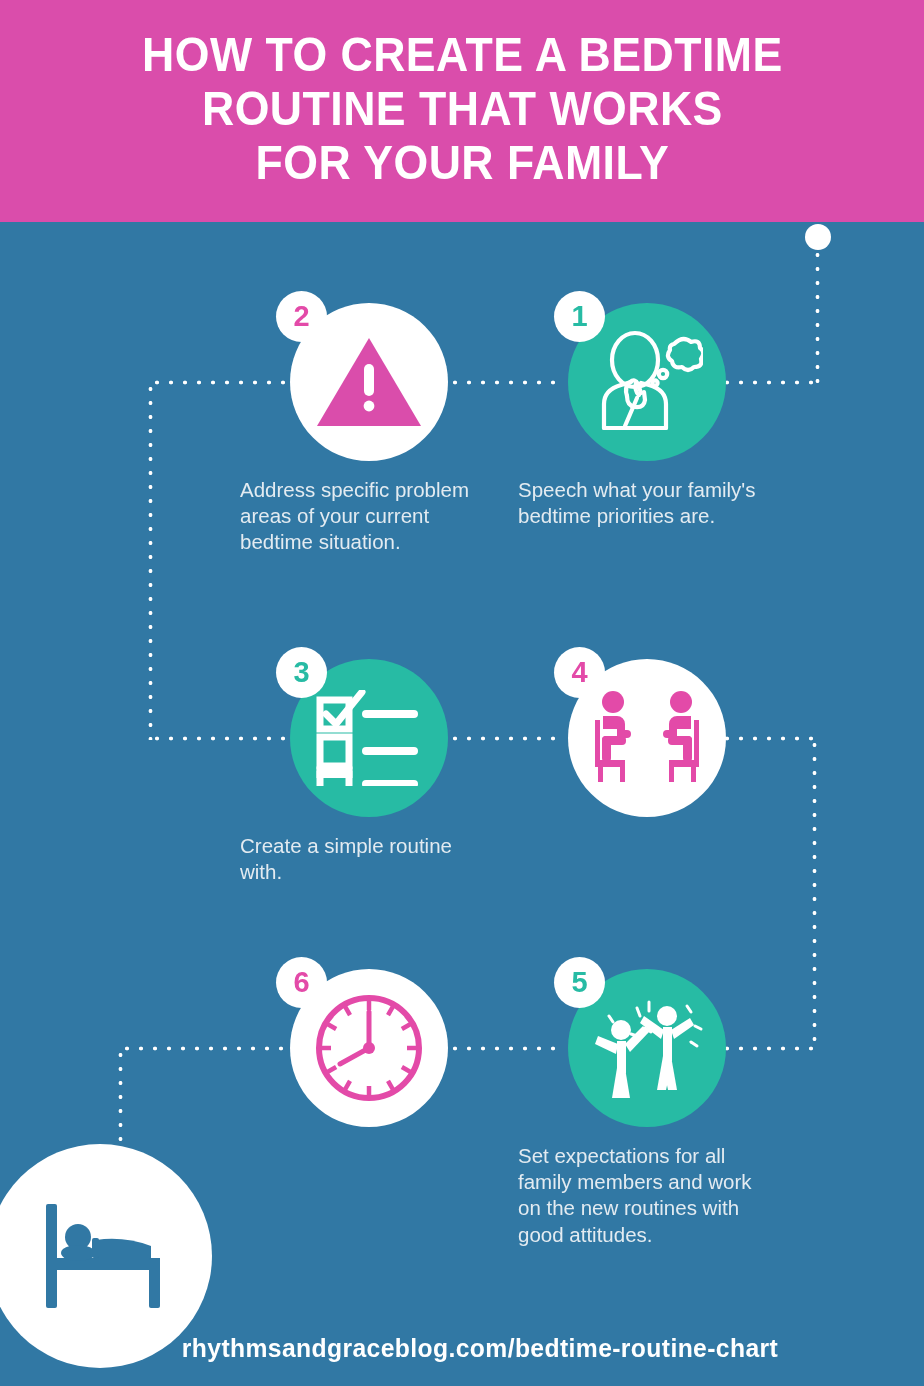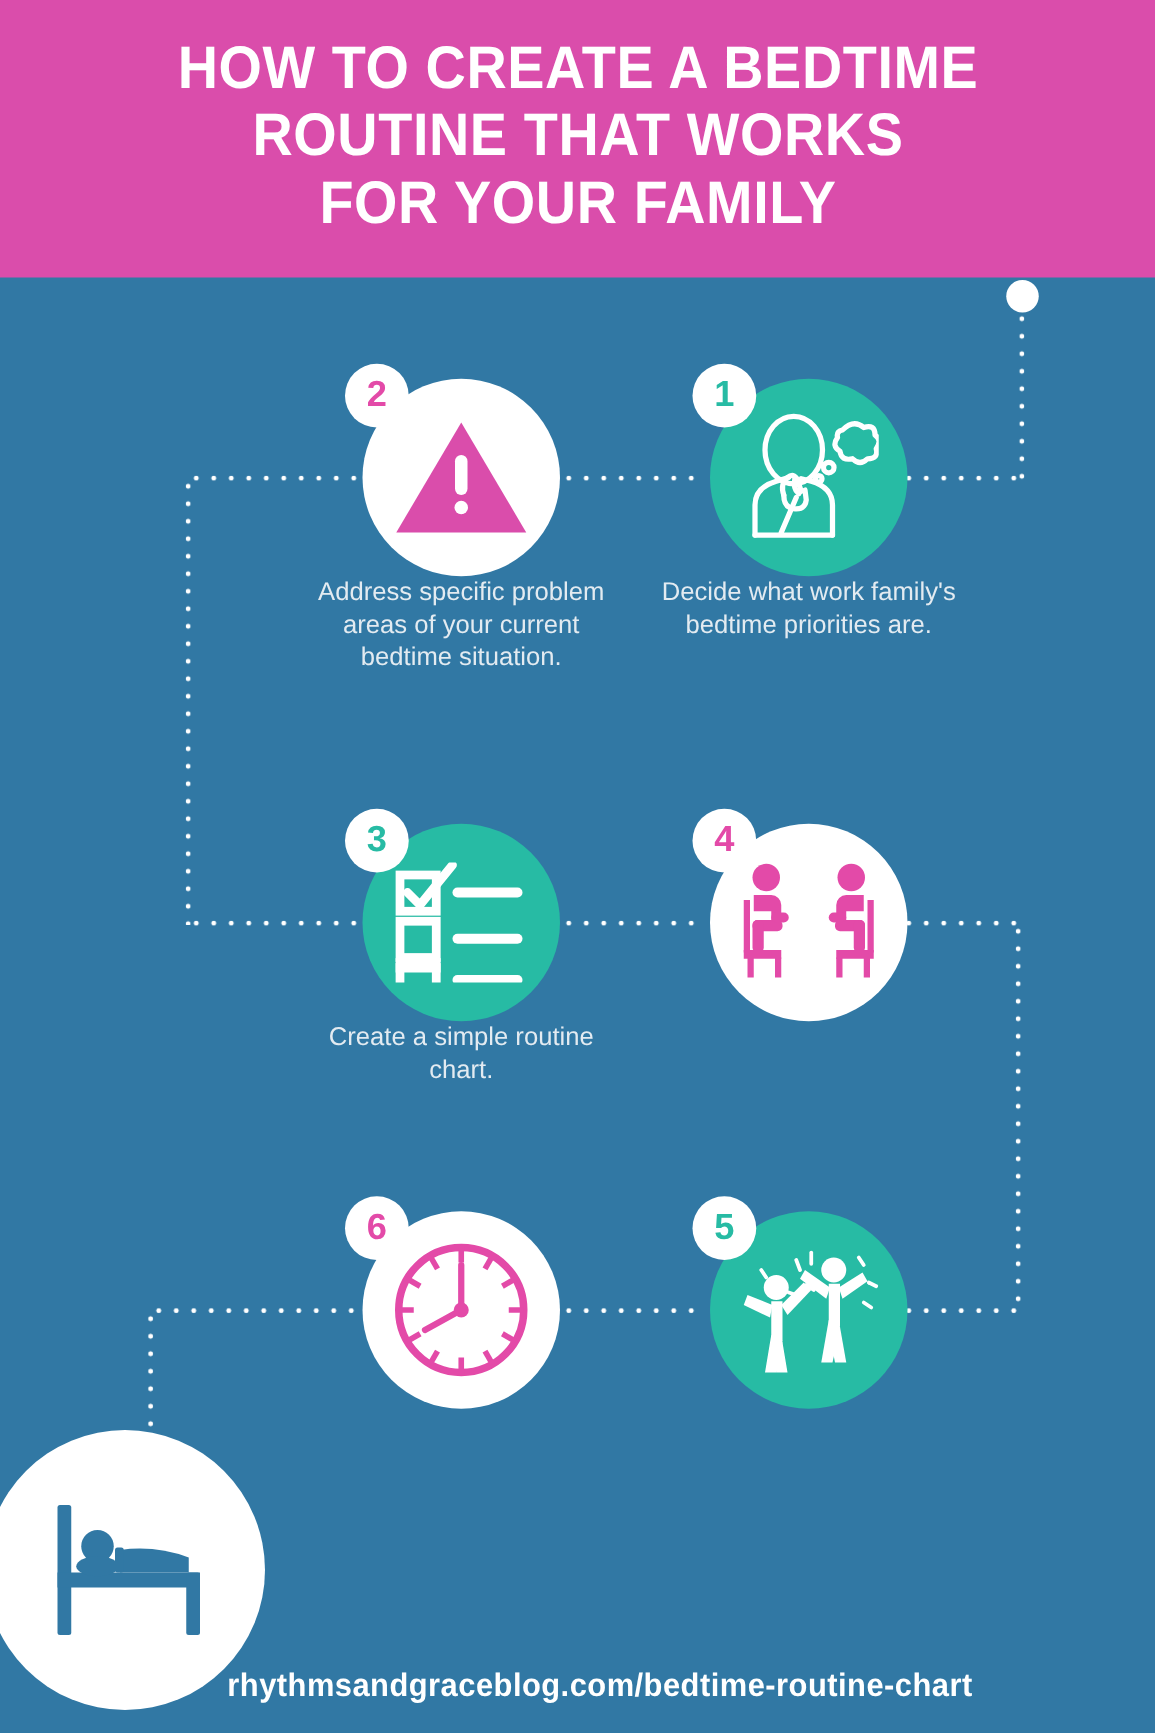--- a/index.html
+++ b/index.html
@@ -64,25 +64,25 @@
     width:51px;height:51px;border-radius:50%;
     background:#ffffff;
     display:flex;align-items:center;justify-content:center;
     font-family:"Liberation Sans Narrow","Liberation Sans",sans-serif;
     font-weight:bold;font-size:29px;line-height:1;
     z-index:3;
   }
   .badge-pink{color:#e34aa8;}
   .badge-teal{color:#27bba4;}
   .step-text{
-    margin-top:0;
+    margin-top:16px;
     color:#e3ebf1;
     font-size:20.5px;
     line-height:1.28;
-    text-align:center;
+    text-align:left;
   }
   .step-text em{font-style:italic;}
 
   
   .bed-circle{
     position:absolute;width:224px;height:224px;border-radius:50%;
     background:#ffffff;
     display:flex;align-items:center;justify-content:center;
   }
 
@@ -162,42 +162,42 @@
             <path d="M36 66 q-3 -9 3 -14 q5 -4 8 2 l3 9"></path>
             <path d="M36 66 q0 10 8 11 q9 1 10 -7 l-1 -8"></path>
             <path d="M83 14 q9 -9 17 -2 q9 -3 9 6 q6 4 1 11 q2 8 -7 8 q-6 6 -12 0 q-9 2 -10 -6 q-7 -4 -2 -11 q-1 -5 4 -6 z"></path>
             <circle cx="72" cy="44" r="4.2"></circle>
             <circle cx="64" cy="53" r="2.6"></circle>
           </g>
         </svg>
       </div>
       <div class="badge badge-teal">1</div>
     </div>
-    <div class="step-text">Decide what work family's bedtime priorities are.</div>
+    <div class="step-text">Speech what your family's bedtime priorities are.</div>
   </div>
 
   <div class="step" style="left:240px;top:659px;">
     <div class="step-circle-wrap">
       <div class="step-circle circle-teal">
         <svg width="110" height="96" viewBox="0 0 110 96">
           <g fill="none" stroke="#ffffff" stroke-width="7">
             <rect x="6" y="10" width="29" height="29"></rect>
             <rect x="6" y="47" width="29" height="29"></rect>
             <rect x="6" y="84" width="29" height="0.5"></rect>
           </g>
           <rect x="6" y="80" width="29" height="29" fill="none" stroke="#ffffff" stroke-width="7"></rect>
           <path d="M12 24 L22 34 L48 2" fill="none" stroke="#ffffff" stroke-width="7" stroke-linecap="round" stroke-linejoin="round"></path>
           <rect x="48" y="20" width="56" height="8" rx="4" fill="#ffffff"></rect>
           <rect x="48" y="57" width="56" height="8" rx="4" fill="#ffffff"></rect>
           <rect x="48" y="90" width="56" height="8" rx="4" fill="#ffffff"></rect>
         </svg>
       </div>
       <div class="badge badge-teal">3</div>
     </div>
-    <div class="step-text">Create a simple routine chart.</div>
+    <div class="step-text">Create a simple routine with.</div>
   </div>
 
   <div class="step" style="left:518px;top:659px;">
     <div class="step-circle-wrap">
       <div class="step-circle circle-white">
         <svg width="116" height="96" viewBox="0 0 116 96">
           <g fill="#e34aa8">
 
             <circle cx="24" cy="12" r="11"></circle>
             <path d="M14 26 h14 a8 8 0 0 1 8 8 v14 h-8 v-9 h-14 z"></path>
@@ -280,20 +280,21 @@
             <line x1="58" y1="34" x2="64" y2="38"></line>
             <line x1="100" y1="12" x2="104" y2="18"></line>
             <line x1="108" y1="32" x2="114" y2="35"></line>
             <line x1="44" y1="40" x2="50" y2="42"></line>
             <line x1="104" y1="48" x2="110" y2="52"></line>
           </g>
         </svg>
       </div>
       <div class="badge badge-teal">5</div>
     </div>
+    <div class="step-text">Set expectations for all family members and work on the new routines with good attitudes.</div>
   </div>
 
   <div class="bed-circle" style="left:-12px;top:1144px;">
     <svg width="140" height="116" viewBox="0 0 140 116">
       <g fill="#3178a4">
         <rect x="16" y="6" width="11" height="104" rx="2"></rect>
         <rect x="16" y="60" width="114" height="12"></rect>
         <rect x="119" y="60" width="11" height="50" rx="2"></rect>
         <circle cx="48" cy="39" r="13"></circle>
         <ellipse cx="48" cy="55" rx="17" ry="8"></ellipse>

